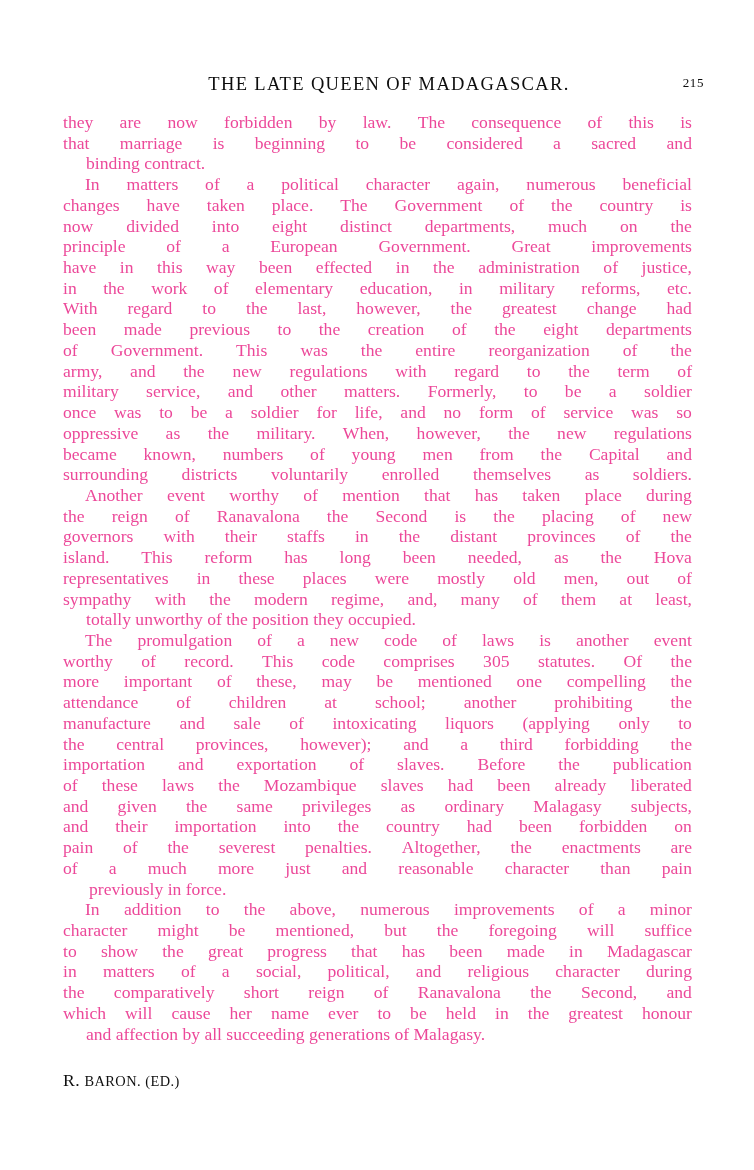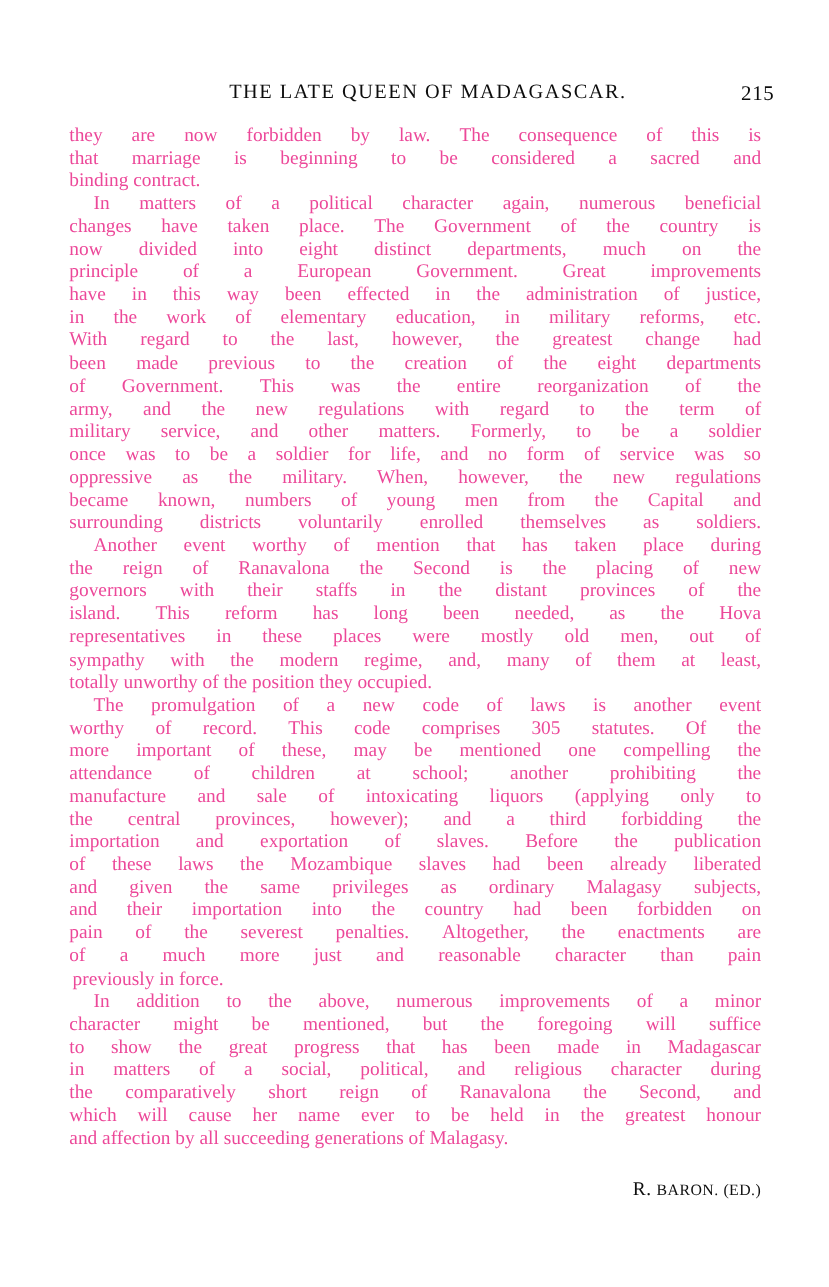--- a/index.html
+++ b/index.html
@@ -44,21 +44,21 @@
     letter-spacing: 1.35px;
     font-weight: 400;
     color: #0d0d0d;
     white-space: nowrap;
   }
 
   .folio {
     position: absolute;
     right: 62px;
     top: 1px;
-    font-size: 19px;
+    font-size: 13px;
     letter-spacing: 0.6px;
     color: #0d0d0d;
   }
 
   
   .textblock {
     position: absolute;
     left: 63px;
     top: 112px;
     width: 629px;
@@ -81,38 +81,39 @@
     width: 629px;
   }
 
   .line.just.indent {
     padding-left: 22px;
     width: 607px;
   }
 
   .line.last {
     display: block;
+    margin-left: 23px;
   }
 
   .line.slight {
     padding-left: 3px;
   }
 
   .w {
     display: inline-block;
     white-space: pre;
   }
 
   
   .signature {
     position: absolute;
     left: 63px;
     top: 1070px;
     width: 629px;
-    text-align: right;
+    text-align: left;
     font-size: 17.6px;
     line-height: 21px;
     padding-right: 20px;
     color: #0f0f0f;
   }
 
   .sig-name {
     letter-spacing: 0.5px;
   }
 

